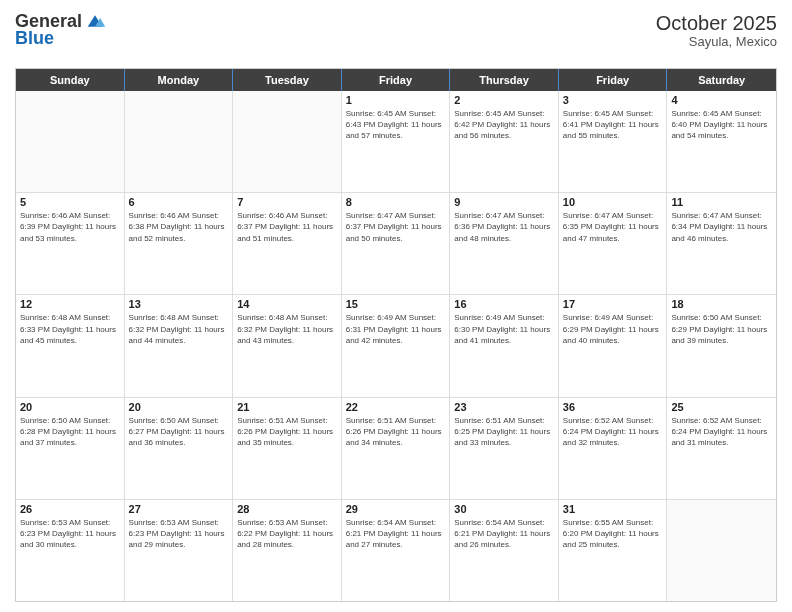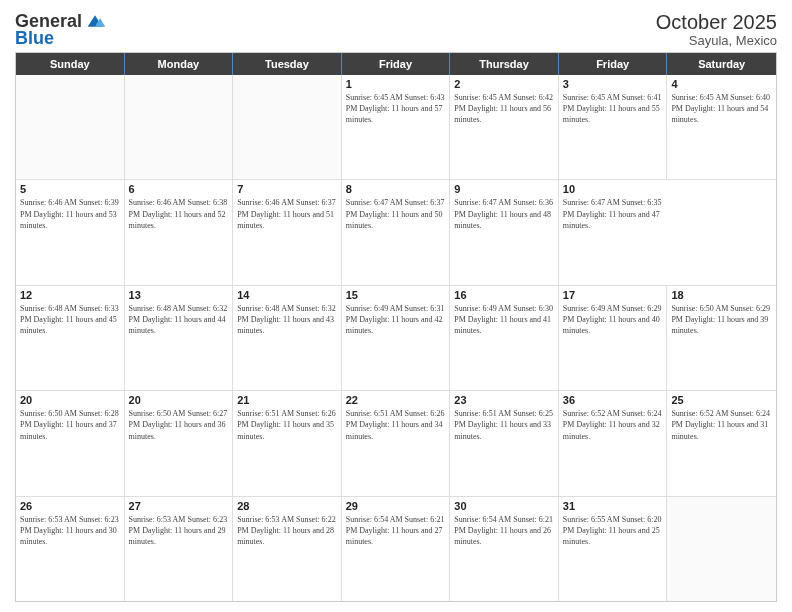--- a/index.html
+++ b/index.html
@@ -13,22 +13,22 @@
     .page {
       width: 792px;
       height: 612px;
       padding: 10px 15px;
       display: flex;
       flex-direction: column;
     }
     .header {
       display: flex;
       justify-content: space-between;
-      align-items: center;
-      margin-bottom: 3px;
+      align-items: flex-end;
+      margin-bottom: 19px;
     }
     .logo {
       display: flex;
       align-items: center;
     }
     .logo-general { color: #333; }
     .logo-blue { color: #1a6bb5; }
     .logo-icon {
       width: 22px;
       height: 22px;
@@ -92,21 +92,20 @@
     .day-num {
       font-size: 11px;
       font-weight: bold;
       margin-bottom: 2px;
       color: #222;
     }
     .cell-info {
       font-size: 8px;
       line-height: 1.4;
       color: #444;
-      font-family: Liberation Serif, serif;
     }
   </style>
 </head>
 <body>
 
 <div class="page">
   <div class="header">
     <div class="logo">
       <div>
         <div style="display:flex;align-items:center;">
@@ -205,20 +204,27 @@
 Daylight: 11 hours
 and 48 minutes.</div>
           </div>
           <div class="cal-cell">
             <div class="day-num">10</div>
             <div class="cell-info">Sunrise: 6:47 AM
 Sunset: 6:35 PM
 Daylight: 11 hours
 and 47 minutes.</div>
           </div>
+          <div class="cal-cell">
+            <div class="day-num">11</div>
+            <div class="cell-info">Sunrise: 6:47 AM
+Sunset: 6:34 PM
+Daylight: 11 hours
+and 46 minutes.</div>
+          </div>
         </div>
         <div class="cal-week">
           <div class="cal-cell">
             <div class="day-num">12</div>
             <div class="cell-info">Sunrise: 6:48 AM
 Sunset: 6:33 PM
 Daylight: 11 hours
 and 45 minutes.</div>
           </div>
           <div class="cal-cell">

